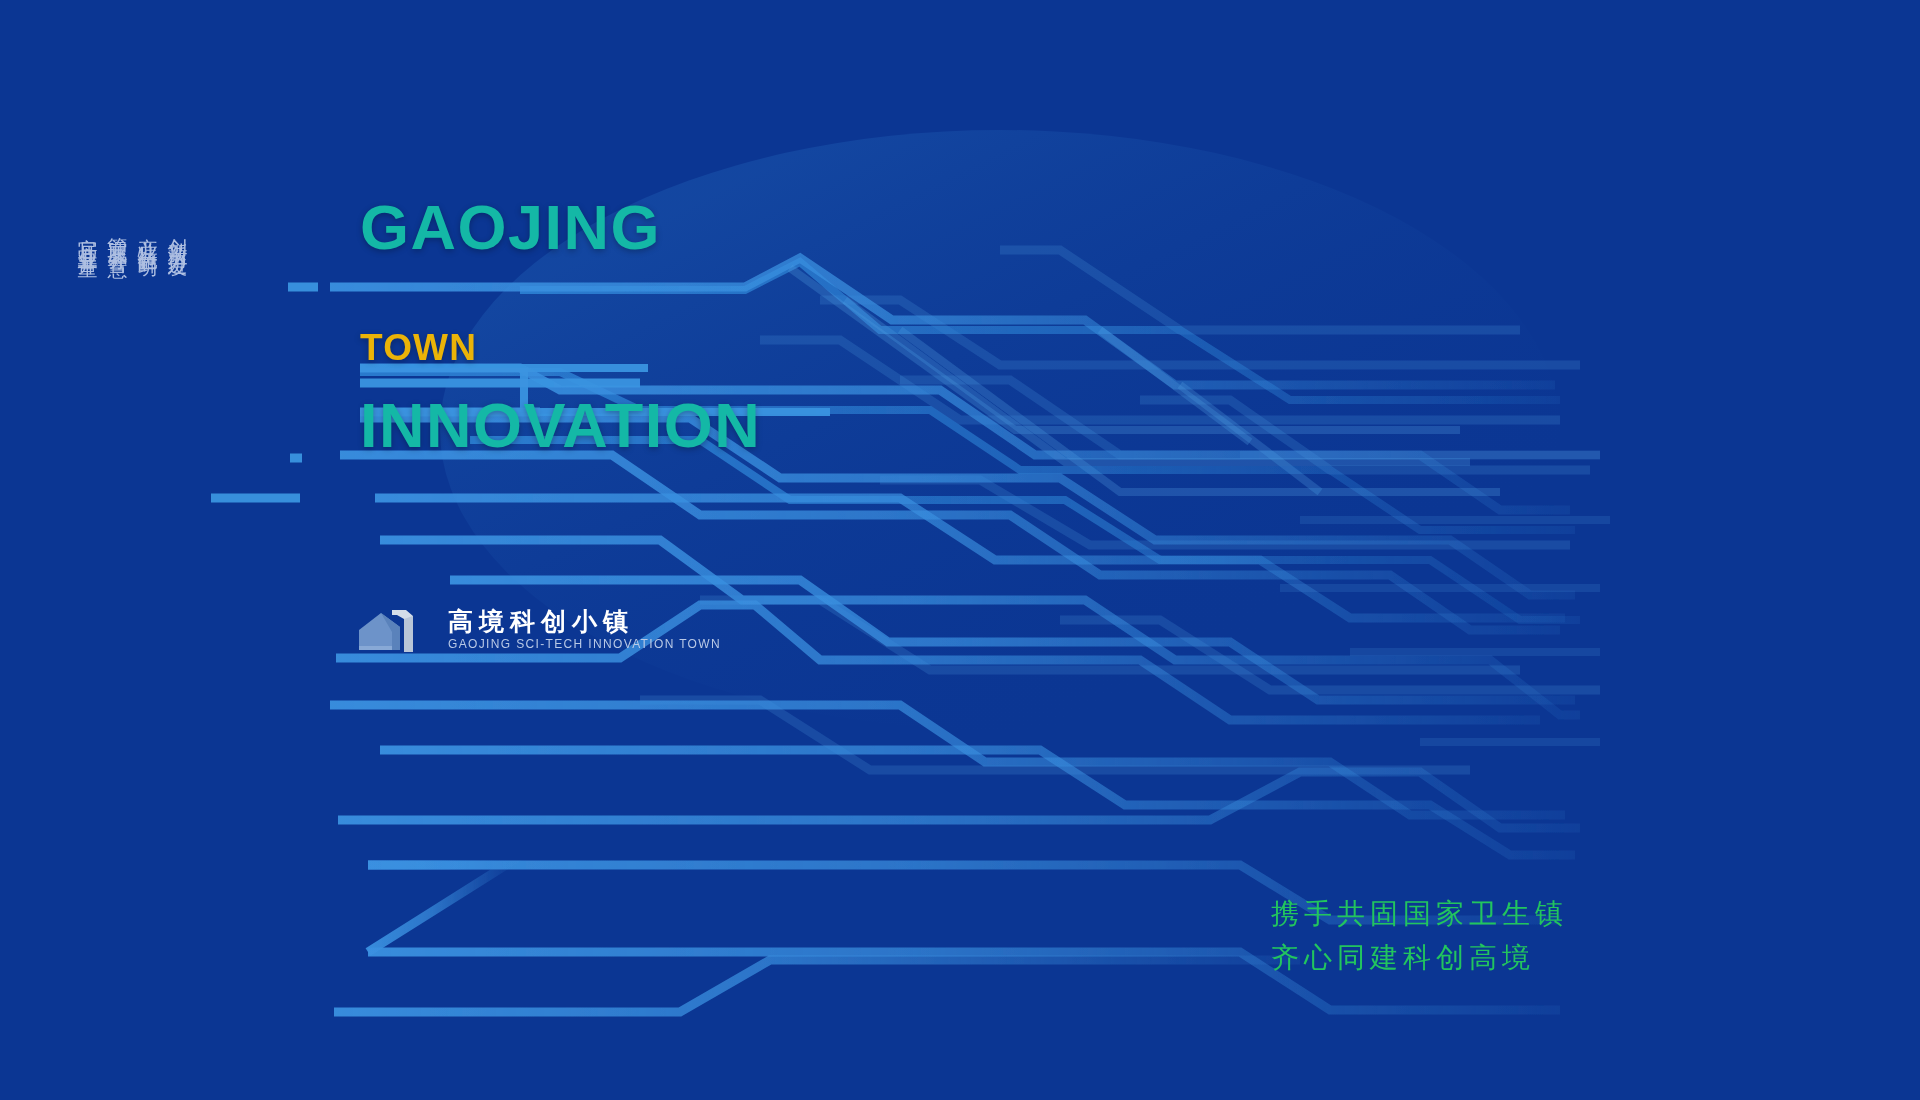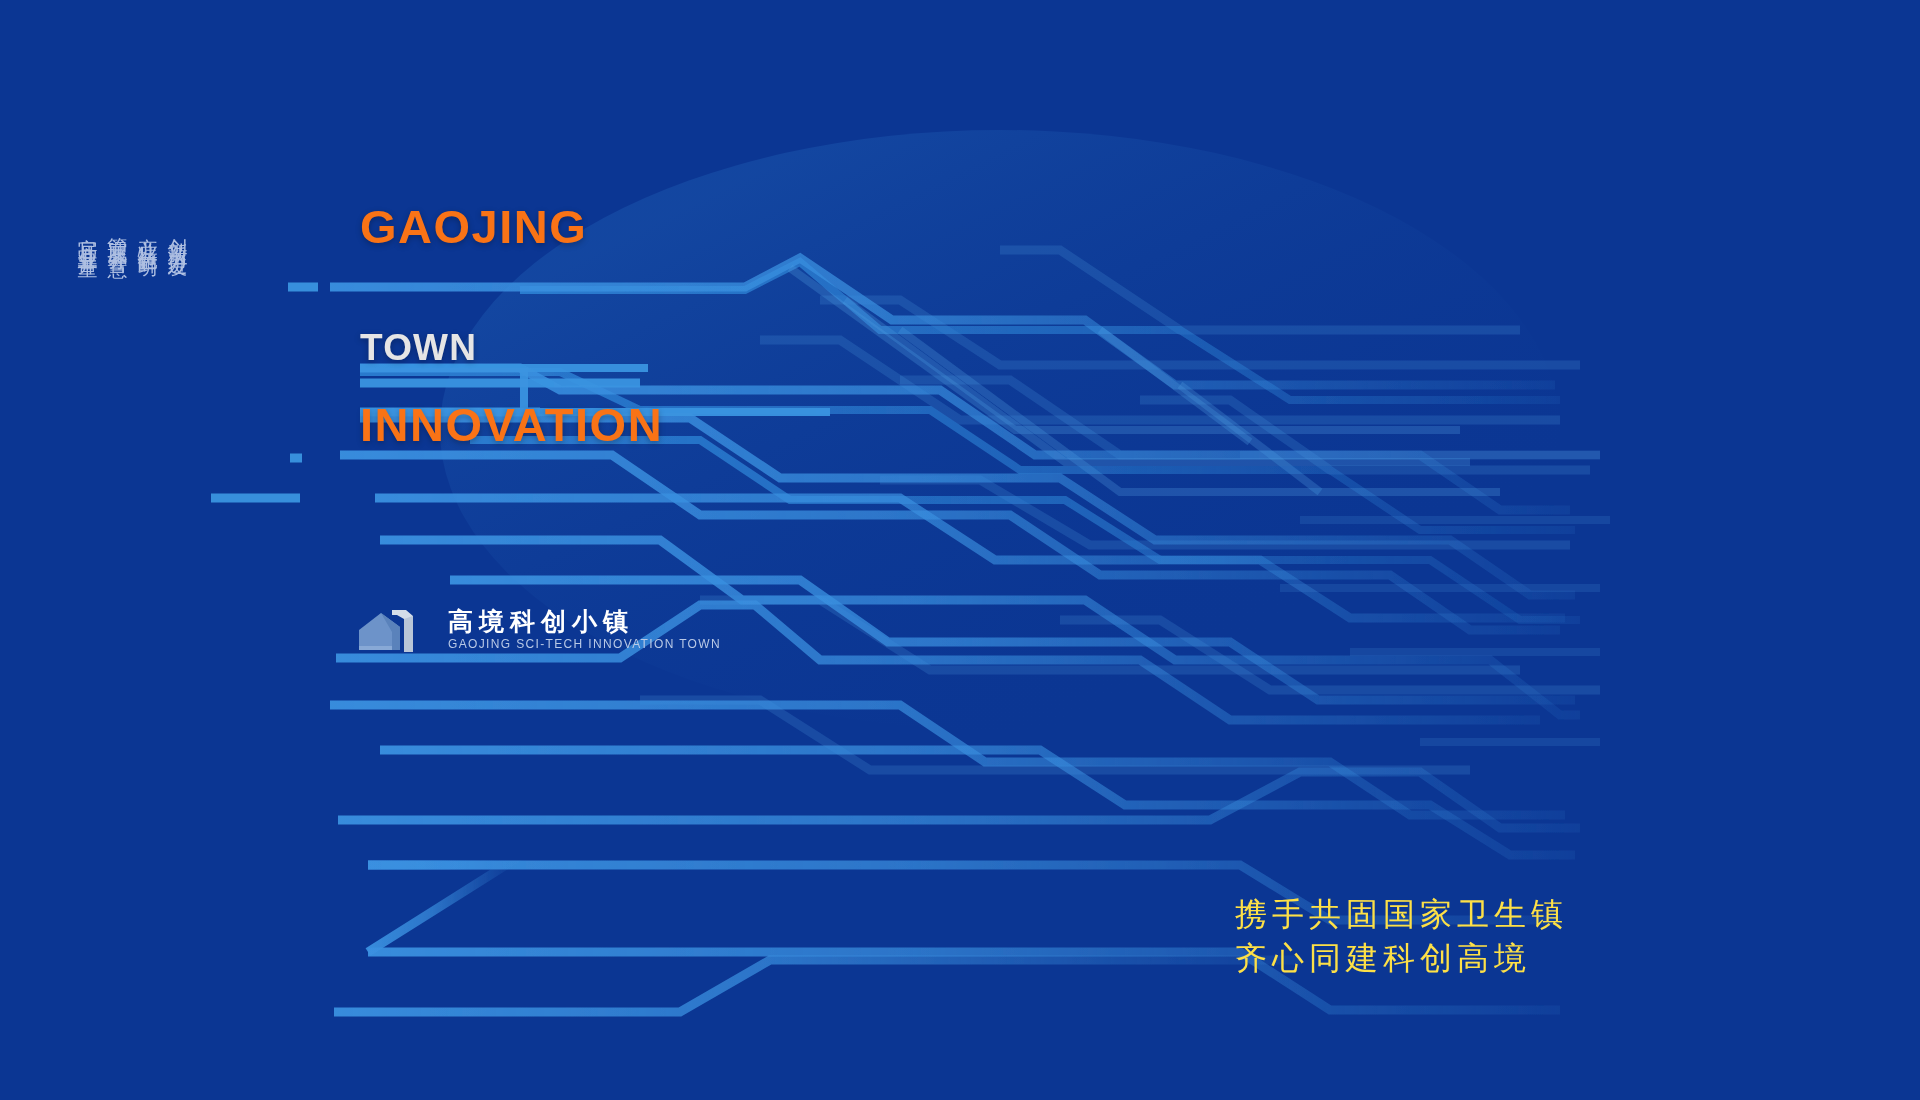--- a/index.html
+++ b/index.html
@@ -18,33 +18,33 @@
   
   #circuit {
     position:absolute; left:0; top:0;
     width:1920px; height:1100px;
     pointer-events:none;
   }
   
   #headline {
     position:absolute;
     left:360px; top:62px;
-    color:#f97316;
+    color:#14b8a6;
     font-weight:bold;
-    font-size:47px;
+    font-size:63px;
     line-height:66px;
     letter-spacing:1.5px;
     text-shadow:0 2px 6px rgba(0,0,0,.28);
     white-space:pre;
   }
   #headline .ln { display:block; }
   #town {
     position:absolute;
     left:360px; top:327px;
-    color:#e5e5e5;
+    color:#eab308;
     font-weight:bold;
     font-size:37px;
     letter-spacing:1.2px;
     text-shadow:0 2px 6px rgba(0,0,0,.28);
   }
   
   #vslogan {
     position:absolute;
     left:78px; top:222px;
     display:flex;
@@ -59,22 +59,22 @@
     letter-spacing:4px;
     line-height:1;
     font-family:"DejaVu Sans","Liberation Sans",sans-serif;
     white-space:nowrap;
   }
   
   #botslogan {
     position:absolute;
     right:352px; top:892px;
     text-align:left;
-    color:#fde047;
-    font-size:32px;
+    color:#22c55e;
+    font-size:28px;
     line-height:44px;
     letter-spacing:5px;
     font-family:"DejaVu Sans","Liberation Sans",sans-serif;
     white-space:nowrap;
   }
   #botslogan .ln { display:block; }
   
   #brand {
     position:absolute;
     left:356px; top:606px;

